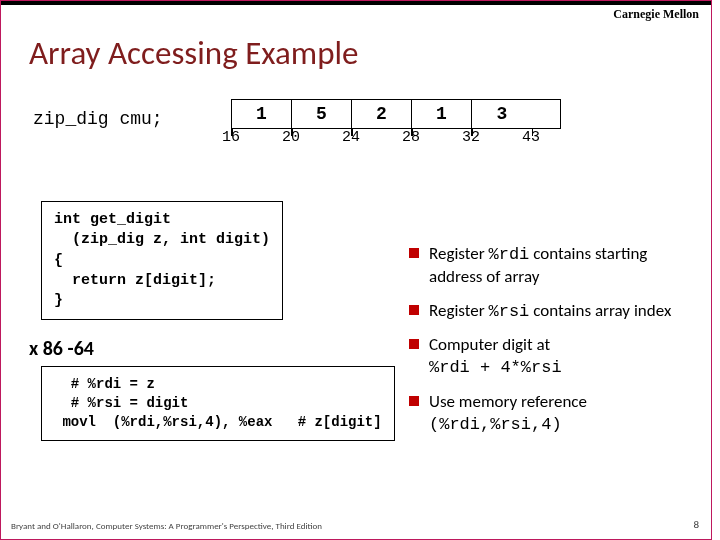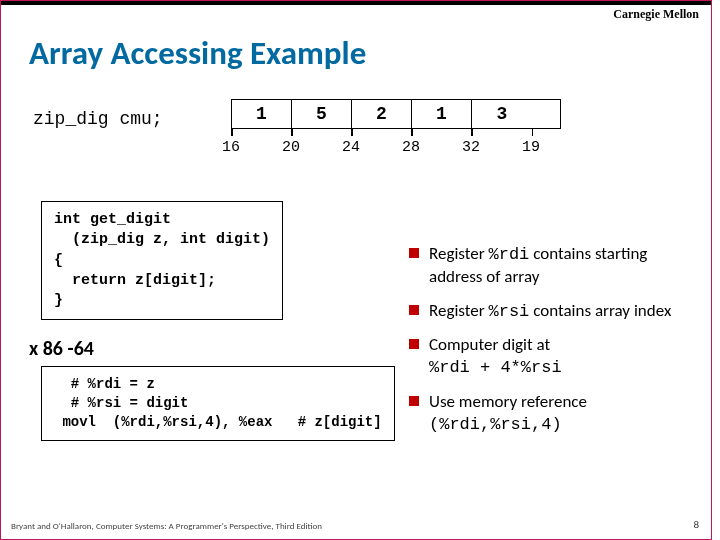--- a/index.html
+++ b/index.html
@@ -1,28 +1,28 @@
 <!DOCTYPE html>
 <html><head>
 <meta charset="utf-8">
 <style>
 html,body{margin:0;padding:0;width:720px;height:540px;font-family:"Segoe UI",Calibri,Arial,sans-serif;background:#fff;color:#000;box-sizing:border-box}
 *,*::before,*::after{box-sizing:inherit}
 .slide{position:relative;width:712px;height:540px;border:1px solid #be185d}
 .topbar{position:absolute;top:0;left:0;right:0;height:4px;background:#000}
 .school{position:absolute;top:6px;right:12px;font-size:12px;font-weight:700;font-family:"Times New Roman",serif}
-.title{position:absolute;top:32px;left:28px;font-size:33px;font-weight:700;color:#0369a1}
+.title{position:absolute;top:32px;left:28px;font-size:33px;font-weight:400;color:#7f1d1d}
 .decl{position:absolute;top:108px;left:32px;font-family:"Courier New",monospace;font-size:18px;font-weight:400}
 .array{position:absolute;top:98px;left:230px}
 .cells{display:flex;border:1.5px solid #000;height:30px}
 .cell{width:60px;border-right:1.5px solid #000;text-align:center;font-family:"Courier New",monospace;font-size:18px;font-weight:700;line-height:28px;position:relative}
 .cell:last-child{border-right:none}
 .tick{position:absolute;bottom:-8px;left:-1px;width:1.5px;height:8px;background:#000}
 .cell:last-child .tick-right{position:absolute;bottom:-8px;right:-1px;width:1.5px;height:8px;background:#000}
-.addrs{display:flex;margin-left:-30px;margin-top:10px}
+.addrs{display:flex;margin-left:-30px;}
 .addr{width:60px;text-align:center;font-family:"Courier New",monospace;font-size:15px}
 .codebox{border:1.5px solid #000;padding:8px 12px;font-family:Liberation Mono, monospace;font-weight:700;white-space:pre}
 .box1{position:absolute;top:200px;left:40px;font-size:15px;line-height:1.35}
 .x86lab{position:absolute;top:335px;left:28px;font-size:20px;font-weight:700}
 .box2{position:absolute;top:365px;left:40px;font-size:14px;line-height:1.35}
 .bullets{position:absolute;top:232px;left:398px;right:16px;font-size:17px}
 .bullets ul{list-style:none;margin:10px;padding:0}
 .bullets li{margin-bottom:12px;position:relative;padding-left:20px;line-height:1.28}
 .sq{position:absolute;left:0;top:5px;width:10px;height:10px;background:#c00000}
 .mono{font-family:"Courier New",monospace}
@@ -46,21 +46,21 @@
       <div class="cell"><span>2</span><span class="tick"></span></div>
       <div class="cell"><span>1</span><span class="tick"></span></div>
       <div class="cell"><span>3</span><span class="tick"></span><span class="tick-right"></span></div>
     </div>
     <div class="addrs">
       <div class="addr">16</div>
       <div class="addr">20</div>
       <div class="addr">24</div>
       <div class="addr">28</div>
       <div class="addr">32</div>
-      <div class="addr">19</div>
+      <div class="addr">43</div>
     </div>
   </div>
 
   <div class="codebox box1">int get_digit
   (zip_dig z, int digit)
 {
   return z[digit];
 }</div>
 
   <div class="x86lab">x 86 -64</div>

